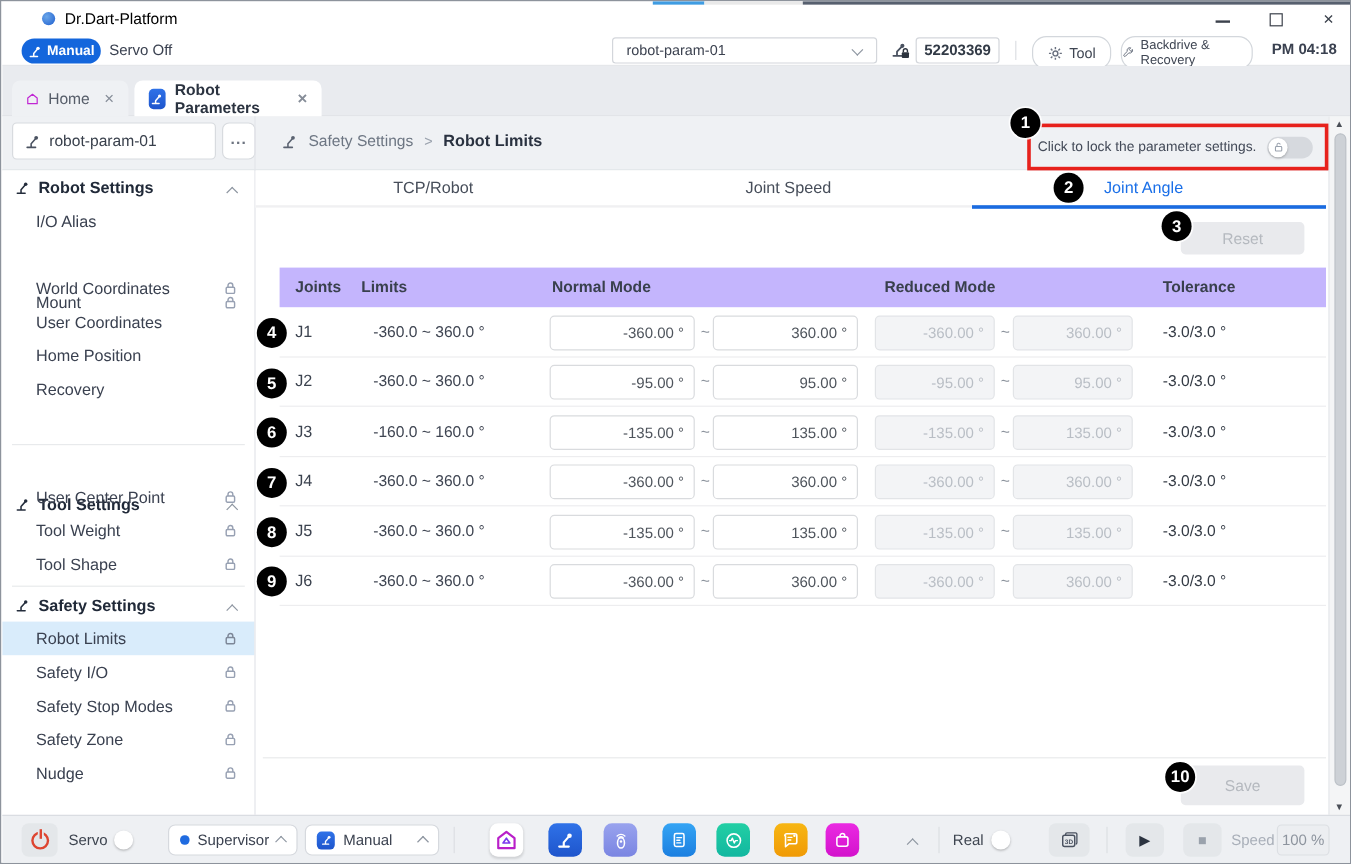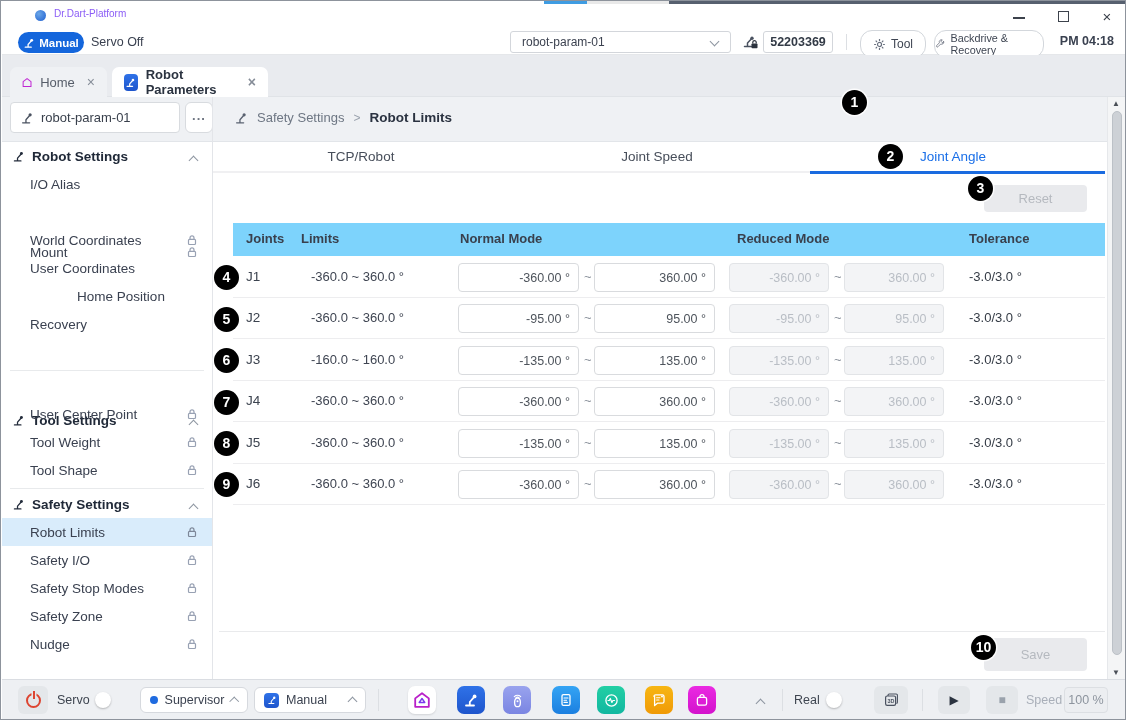--- a/index.html
+++ b/index.html
@@ -5,21 +5,21 @@
   * { margin:0; padding:0; box-sizing:border-box; }
   html,body { width:1126px; height:720px; font-family:"Liberation Sans","DejaVu Sans",sans-serif; background:#fff; }
   .abs { position:absolute; }
   #win { position:relative; width:1126px; height:720px; background:#fff; border:1px solid #8d939c; overflow:hidden; }
 
   
   .strip { position:absolute; top:0; height:3px; }
 
   
   .titlebar { position:absolute; left:1px; top:3px; width:1124px; height:24px; background:#fff; }
-  .title-text { font-size:10px; color:#8b5cf6; }
+  .title-text { font-size:13px; color:#000000; }
   .winbtn { position:absolute; top:4px; width:30px; height:18px; text-align:center; color:#3c424c; cursor:default; }
   .minbar { position:absolute; left:9px; top:9px; width:12px; height:2px; background:#3c424c; }
   .maxbox { position:absolute; left:10px; top:3px; width:11px; height:11px; border:1.5px solid #3c424c; }
   .closex { font-size:15px; line-height:18px; }
 
   
   .toolbar { position:absolute; left:1px; top:27px; width:1124px; height:27px; background:#fff; border-bottom:1px solid #e5e7ea; }
   .mode-pill { position:absolute; left:16px; top:4px; width:66px; height:21px; background:#1466dc; border-radius:11px; color:#fff; display:flex; align-items:center; justify-content:center; gap:4px; font-size:11.5px; font-weight:bold; }
   .servo-off { position:absolute; left:89px; top:7px; font-size:12.5px; color:#3a4150; }
   .param-dd { position:absolute; left:508px; top:3px; width:221px; height:22px; background:#fff; border:1px solid #d3d6db; border-radius:3px; font-size:12px; color:#3c4250; line-height:20px; padding-left:11px; }
@@ -60,21 +60,21 @@
   .side-lock { position:absolute; right:14px; top:8px; }
   .head-chev { position:absolute; right:15px; top:12px; }
   .group-div { position:absolute; left:8px; width:194px; height:1px; background:#e8eaec; }
   .mtab-row { position:absolute; left:212px; top:141px; width:892px; height:31px; background:#fff; border-bottom:2px solid #f0f0f2; }
   .mtab { position:absolute; top:0; width:296px; height:31px; text-align:center; line-height:29px; font-size:13.5px; color:#474e5a; }
   .mtab.on { color:#1a6fe8; }
   .underline { position:absolute; left:597px; top:29px; width:295px; height:3px; background:#1a6be0; }
   .gbtn { position:absolute; width:103px; background:#e9eaed; border-radius:4px; text-align:center; font-size:13px; color:#b5b9bf; }
 
   
-  .thead { position:absolute; left:232px; top:222px; width:872px; height:33px; background:#7dd3fc; }
+  .thead { position:absolute; left:232px; top:222px; width:872px; height:33px; background:#c4b5fd; }
   .th { position:absolute; top:8px; font-size:13px; font-weight:bold; color:#39404d; }
   .trow { position:absolute; left:232px; width:872px; height:41px; border-bottom:1px solid #ededef; }
   .td-joint { position:absolute; left:13px; top:12px; font-size:13.5px; color:#3c434f; }
   .td-lim { position:absolute; left:78px; top:12px; font-size:13px; color:#3f4552; }
   .val { position:absolute; top:6px; height:29px; border:1px solid #d9dbde; border-radius:4px; background:#fff; text-align:right; padding-right:8px; font-size:12.5px; color:#4e545c; font-family:"Liberation Sans","DejaVu Sans",sans-serif; }
   .val.dis { background:#f3f4f6; border-color:#e2e4e7; color:#b9bec5; }
   .tilde { position:absolute; top:12px; font-size:13px; color:#8b929c; }
   .td-tol { position:absolute; left:736px; top:12px; font-size:13px; color:#343b45; }
 
   
@@ -193,20 +193,31 @@
       <svg width="14" height="14" viewBox="0 0 16 16">
           <path d="M3 13.5h8M6.8 13.5V10M6.8 10L11 5.2" stroke="#5a6270" stroke-width="1.5" fill="none" stroke-linecap="round"></path>
           <circle cx="11.6" cy="4.4" r="1.8" fill="#5a6270"></circle>
         </svg>
       <span class="crumb-sec">Safety Settings</span>
       <span class="crumb-sep">&gt;</span>
       <span class="crumb-page">Robot Limits</span>
     </div>
   </div>
 
+  <div class="redbox">
+    <span class="lock-text">Click to lock the parameter settings.</span>
+    <span class="toggle" style="width:38px; height:18px;">
+      <span class="knob" style="width:16px; height:16px;">
+        <svg width="9" height="9" viewBox="0 0 12 12">
+            <rect x="2.5" y="5.5" width="7" height="5" rx="1" stroke="#9aa2ae" stroke-width="1.2" fill="none"></rect>
+            <path d="M4.2 5.5V3.8a1.9 1.9 0 013.7-.6" stroke="#9aa2ae" stroke-width="1.2" fill="none"></path>
+          </svg>
+      </span>
+    </span>
+  </div>
 
   <div class="sidebar">
     <div class="side-head" style="top:0px;">
       <svg width="13" height="13" viewBox="0 0 16 16">
           <path d="M3 13.5h8M6.8 13.5V10M6.8 10L11 5.2" stroke="#242d3c" stroke-width="1.6" fill="none" stroke-linecap="round"></path>
           <circle cx="11.6" cy="4.4" r="1.8" fill="#242d3c"></circle>
         </svg>
       <span>Robot Settings</span>
       <span class="chev up head-chev"></span>
     </div>
@@ -223,21 +234,21 @@
     <div class="side-item" style="top:84px;">
         <span>World Coordinates</span>
       <svg class="side-lock" width="12" height="12" viewBox="0 0 12 12">
           <rect x="2.5" y="5.3" width="7" height="5.2" rx="1" stroke="#98a1b3" stroke-width="1.2" fill="none"></rect>
           <path d="M4 5.3V3.9a2 2 0 014 0v1.4" stroke="#98a1b3" stroke-width="1.2" fill="none"></path>
         </svg>
       </div>
     <div class="side-item" style="top:112px;">
         <span>User Coordinates</span>
       </div>
-    <div class="side-item" style="top:140px;justify-content:center;">
+    <div class="side-item" style="top:140px;">
         <span>Home Position</span>
       </div>
     <div class="side-item" style="top:168px;">
         <span>Recovery</span>
       </div>
     <div class="group-div" style="top:228px;"></div>
 
     <div class="side-head" style="top:230px;margin-top:34px;">
       <svg width="13" height="13" viewBox="0 0 16 16">
           <path d="M3 13.5h8M6.8 13.5V10M6.8 10L11 5.2" stroke="#242d3c" stroke-width="1.6" fill="none" stroke-linecap="round"></path>

